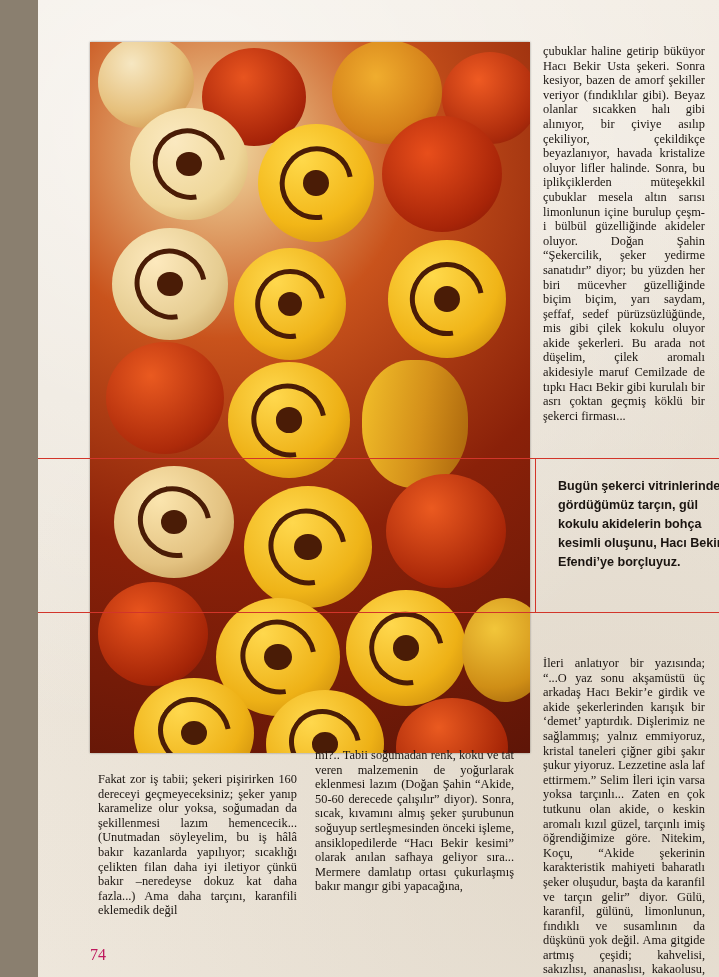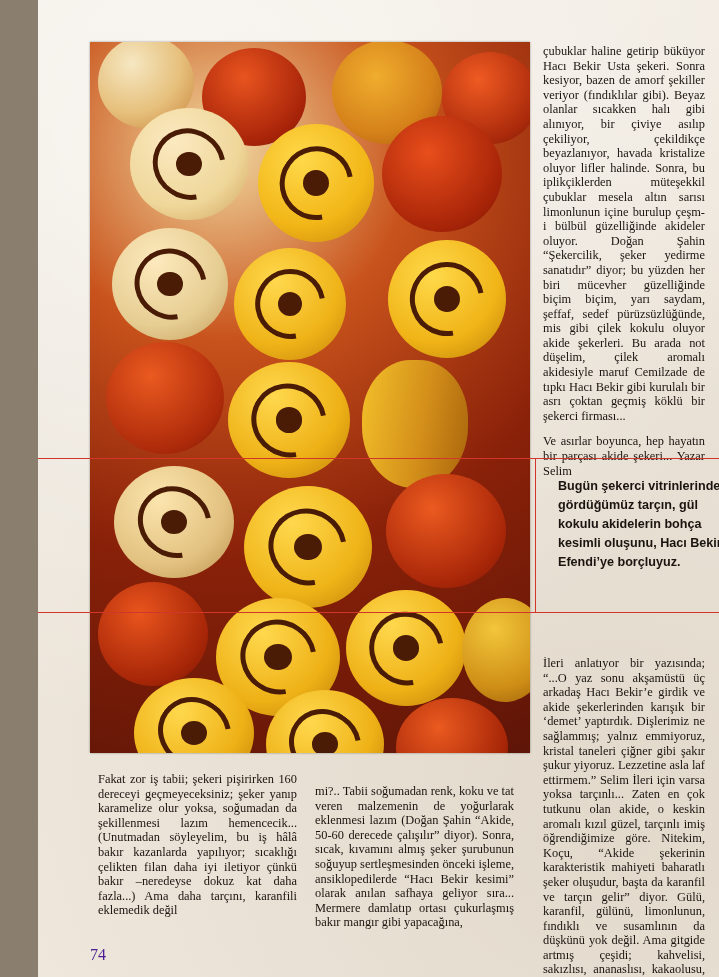--- a/index.html
+++ b/index.html
@@ -84,21 +84,21 @@
     line-height: 14.6px;
     hyphens: auto;
     -webkit-hyphens: auto;
   }
   .col p { margin: 0 0 11px 0; }
 
   #col-right-top { left: 505px; top: 44px; width: 162px; }
   #col-right-bottom { left: 505px; top: 656px; width: 162px; height: 320px; }
 
   #col-bottom-1 { left: 60px; top: 772px; width: 199px; height: 170px; }
-  #col-bottom-2 { left: 277px; top: 784px; width: 199px; height: 170px; }
+  #col-bottom-2 { left: 277px; top: 748px; width: 199px; height: 170px; }
 
   
   .pullquote {
     position: absolute;
     left: 497px;
     top: 458px;
     width: 210px;
     height: 155px;
     border: 1px solid #d2352a;
     box-sizing: border-box;
@@ -131,21 +131,21 @@
     color: #1a1410;
   }
 
   
   .page-number {
     position: absolute;
     left: 52px;
     top: 946px;
     font-family: "Liberation Serif", serif;
     font-size: 16px;
-    color: #4c1d95;
+    color: #be185d;
   }
 </style>
 </head>
 <body>
 
 <div class="page">
   <div class="paper-tex"></div>
 
   <div class="photo">
     <div class="photo-bg"></div>
@@ -176,21 +176,20 @@
     <div class="swirl" style="left:256px;top:548px;width:120px;height:116px;background:radial-gradient(circle at 38% 30%,#ffd84d,#eeb116 60%,#bd7d09 100%);"></div>
     <div class="blob" style="left:372px;top:556px;width:86px;height:104px;background:radial-gradient(circle at 38% 30%,#f2c63a,#cf8e16 65%,#9c600a 100%);"></div>
 
     <div class="swirl" style="left:44px;top:636px;width:120px;height:110px;background:radial-gradient(circle at 38% 30%,#ffd84d,#eeb116 60%,#bd7d09 100%);"></div>
     <div class="swirl" style="left:176px;top:648px;width:118px;height:108px;background:radial-gradient(circle at 38% 30%,#ffd84d,#eeb116 60%,#bd7d09 100%);"></div>
     <div class="blob" style="left:306px;top:656px;width:112px;height:98px;background:radial-gradient(circle at 38% 30%,#ea5a20,#a72607 70%,#791605 100%);"></div>
   </div>
 
   <div class="col" id="col-right-top">
     <p>çubuklar haline getirip büküyor Hacı Bekir Usta şekeri. Sonra kesiyor, bazen de amorf şekiller veriyor (fındıklılar gibi). Beyaz olanlar sıcakken halı gibi alınıyor, bir çiviye asılıp çekiliyor, çekildikçe beyazlanıyor, havada kristalize oluyor lifler halinde. Sonra, bu iplikçiklerden müteşekkil çubuklar mesela altın sarısı limonlunun içine burulup çeşm-i bülbül güzelliğinde akideler oluyor. Doğan Şahin “Şekercilik, şeker yedirme sanatıdır” diyor; bu yüzden her biri mücevher güzelliğinde biçim biçim, yarı saydam, şeffaf, sedef pürüzsüzlüğünde, mis gibi çilek kokulu oluyor akide şekerleri. Bu arada not düşelim, çilek aromalı akidesiyle maruf Cemilzade de tıpkı Hacı Bekir gibi kurulalı bir asrı çoktan geçmiş köklü bir şekerci firması...</p>
-    <p>Ve asırlar boyunca, hep hayatın bir parçası akide şekeri... Yazar Selim</p>
   </div>
 
   <div class="pullquote-rule-left"></div>
   <div class="pullquote-rule-left2"></div>
   <div class="pullquote">
     <div class="pullquote-text">Bugün şekerci vitrinlerinde gördüğümüz tarçın, gül kokulu akidelerin bohça kesimli oluşunu, Hacı Bekir Efendi’ye borçluyuz.</div>
   </div>
 
   <div class="col" id="col-right-bottom">
     <p>İleri anlatıyor bir yazısında; “...O yaz sonu akşamüstü üç arkadaş Hacı Bekir’e girdik ve akide şekerlerinden karışık bir ‘demet’ yaptırdık. Dişlerimiz ne sağlammış; yalnız emmiyoruz, kristal taneleri çiğner gibi şakır şukur yiyoruz. Lezzetine asla laf ettirmem.” Selim İleri için varsa yoksa tarçınlı... Zaten en çok tutkunu olan akide, o keskin aromalı kızıl güzel, tarçınlı imiş öğrendiğimize göre. Nitekim, Koçu, “Akide şekerinin karakteristik mahiyeti baharatlı şeker oluşudur, başta da karanfil ve tarçın gelir” diyor. Gülü, karanfil, gülünü, limonlunun, fındıklı ve susamlının da düşkünü yok değil. Ama gitgide artmış çeşidi; kahvelisi, sakızlısı, ananaslısı, kakaolusu, her zevke göre bir başka aroma... Şöyle</p>

